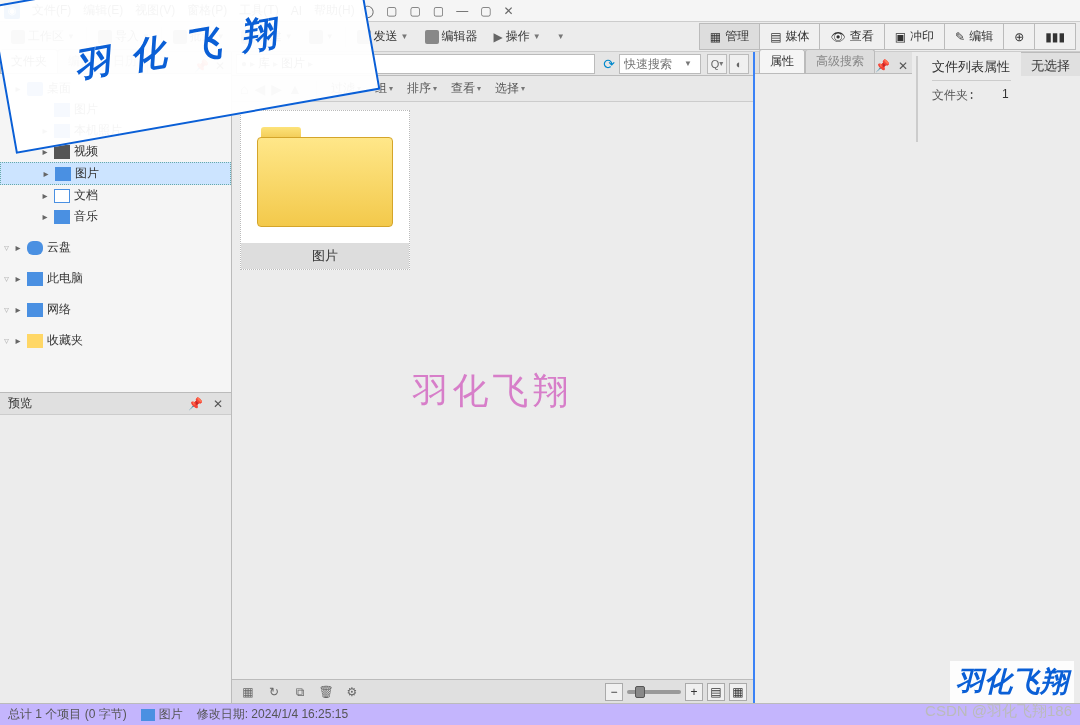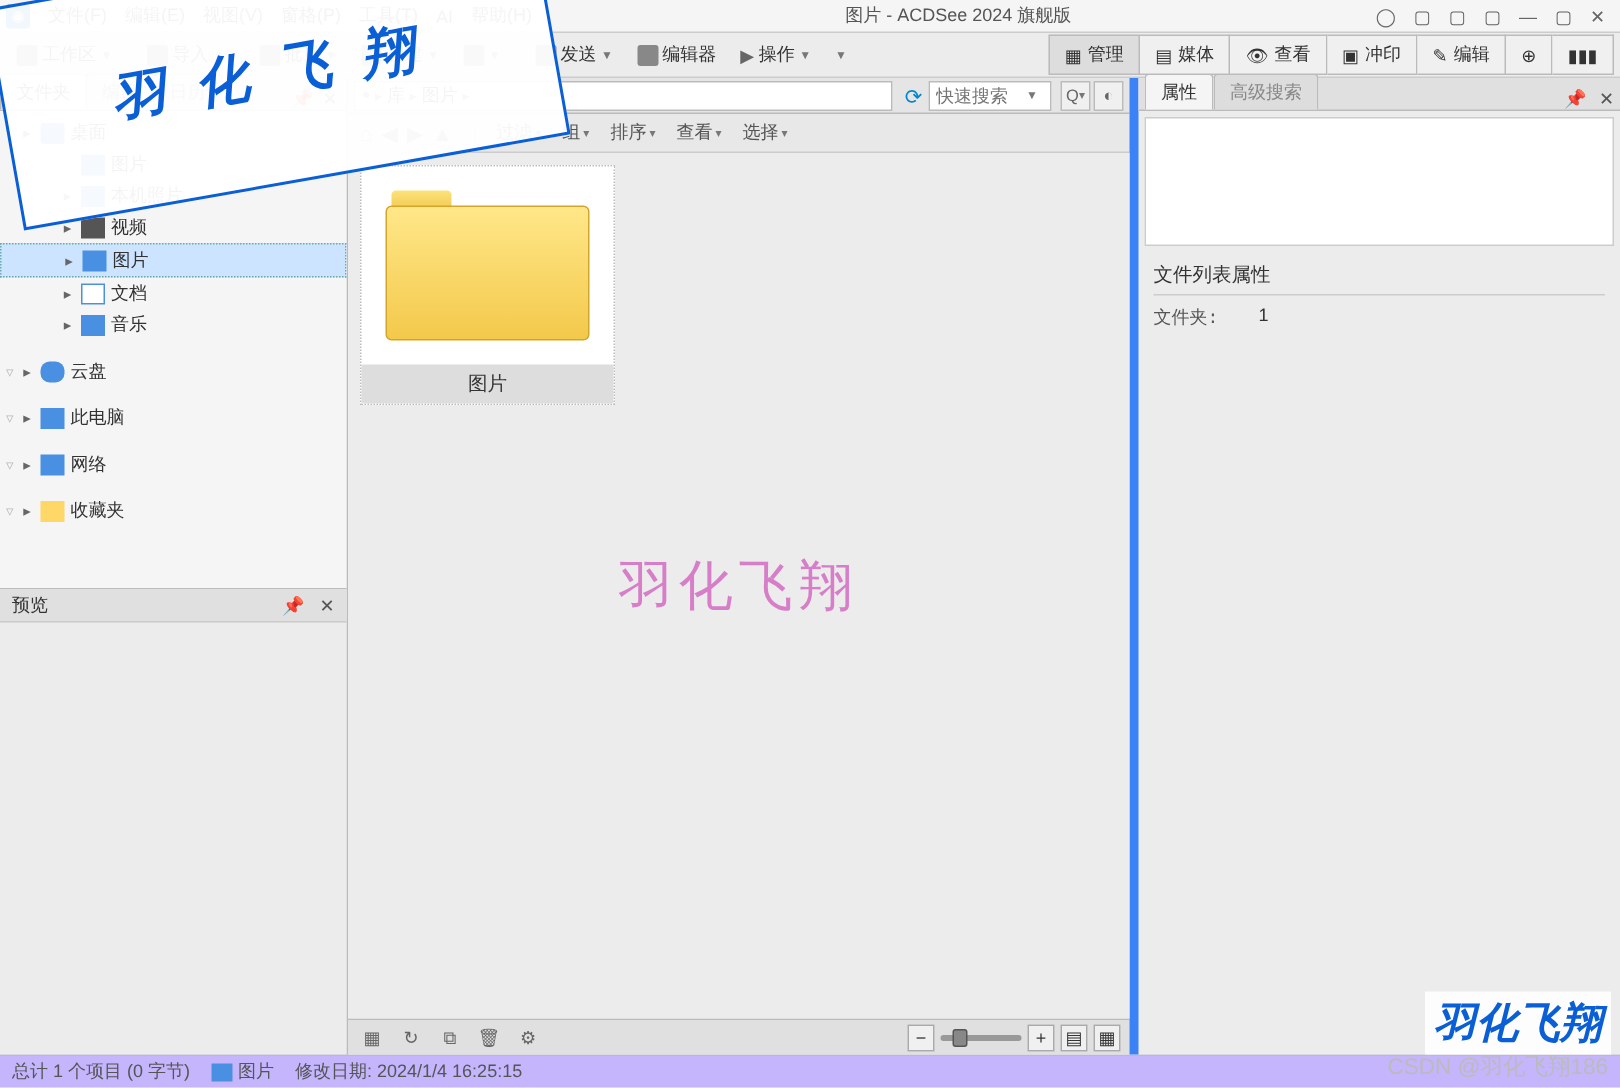--- a/index.html
+++ b/index.html
@@ -68,21 +68,21 @@
 .folderbody { width: 136px; height: 90px; background: linear-gradient(#ffe789,#f3c94b); border-radius: 4px; position: absolute; bottom: 0; border: 1px solid #d4a52a; }
 .thumb .tlabel { background: #ddd; width: 100%; text-align: center; padding: 4px 0; font-size: 13px; }
 .watermark { position: absolute; top: 50%; left: 50%; transform: translate(-50%,-50%); color: #d77ec9; font-size: 36px; letter-spacing: 4px; pointer-events: none; }
 .bottombar { height: 24px; border-top: 1px solid #bbb; background: #e0e0e0; display: flex; align-items: center; padding: 0 6px; gap: 6px; }
 .bottombar .bbtn { width: 20px; height: 18px; display: flex; align-items: center; justify-content: center; color: #666; cursor: pointer; }
 .bottombar .slider { margin-left: auto; display: flex; align-items: center; gap: 4px; }
 .bottombar .track { width: 54px; height: 4px; background: #999; border-radius: 2px; position: relative; }
 .bottombar .knob { width: 10px; height: 12px; background: #888; border: 1px solid #555; position: absolute; top: -4px; left: 8px; border-radius: 2px; }
 .bottombar .sqbtn { width: 18px; height: 18px; border: 1px solid #aaa; display: flex; align-items: center; justify-content: center; cursor: pointer; background: #f0f0f0; }
 
-.rightpanel { width: 327px; border-left: 6px solid #3b82f6; display: flex; flex-direction: column; background: #ececec; }
+.rightpanel { width: 327px; border-left: 2px solid #3b82f6; display: flex; flex-direction: row; background: #ececec; }
 .rightpanel .rtabs { height: 22px; display: flex; align-items: flex-end; padding: 0 4px; border-bottom: 1px solid #bbb; background: #e0e0e0; }
 .rightpanel .rtab { padding: 3px 10px; border: 1px solid #bbb; border-bottom: none; background: #f5f5f5; cursor: pointer; border-radius: 3px 3px 0 0; }
 .rightpanel .rtab.inactive { background: #ddd; color: #888; }
 .rightpanel .rctrl { margin-left: auto; display: flex; gap: 8px; color: #555; }
 .rightpanel .preview-slot { height: 86px; background: #fff; margin: 4px; border: 1px solid #ccc; }
 .rightpanel .proplist { padding: 6px 10px; flex: 1; }
 .rightpanel .prophead { font-size: 13px; border-bottom: 1px solid #ccc; padding-bottom: 4px; margin-bottom: 4px; }
 .rightpanel .proprow { display: flex; font-size: 13px; padding: 2px 0; }
 .rightpanel .proprow .k { width: 70px; color: #555; font-family: Liberation Mono, monospace; }
 .rightpanel .nosel { height: 24px; border-top: 1px solid #bbb; padding: 4px 10px; background: #e0e0e0; font-size: 13px; }
@@ -99,21 +99,20 @@
 
 <div class="menubar">
   <span class="appicon">◉</span>
   <span class="mitem">文件(F)</span>
   <span class="mitem">编辑(E)</span>
   <span class="mitem">视图(V)</span>
   <span class="mitem">窗格(P)</span>
   <span class="mitem">工具(T)</span>
   <span class="mitem">AI</span>
   <span class="mitem">帮助(H)</span>
-  <span class="title">图片 - ACDSee 2024 旗舰版</span>
   <div class="winctrl">
     <span>◯</span>
     <span>▢</span>
     <span>▢</span>
     <span>▢</span>
     <span>—</span>
     <span>▢</span>
     <span>✕</span>
   </div>
 </div>
@@ -371,20 +370,21 @@
         </div>
     </div>
     <div class="preview-slot"></div>
     <div class="proplist">
       <div class="prophead">文件列表属性</div>
       <div class="proprow">
           <span class="k">文件夹:</span>
           <span>1</span>
         </div>
     </div>
+    <div class="nosel">无选择</div>
   </div>
 </div>
 
 <div class="statusbar">
   <span>总计 1 个项目 (0 字节)</span>
   <span><span class="sicon"></span><span>图片</span></span>
   <span>修改日期: 2024/1/4 16:25:15</span>
 </div>
 
 <div class="diag-overlay">羽化飞翔</div>

